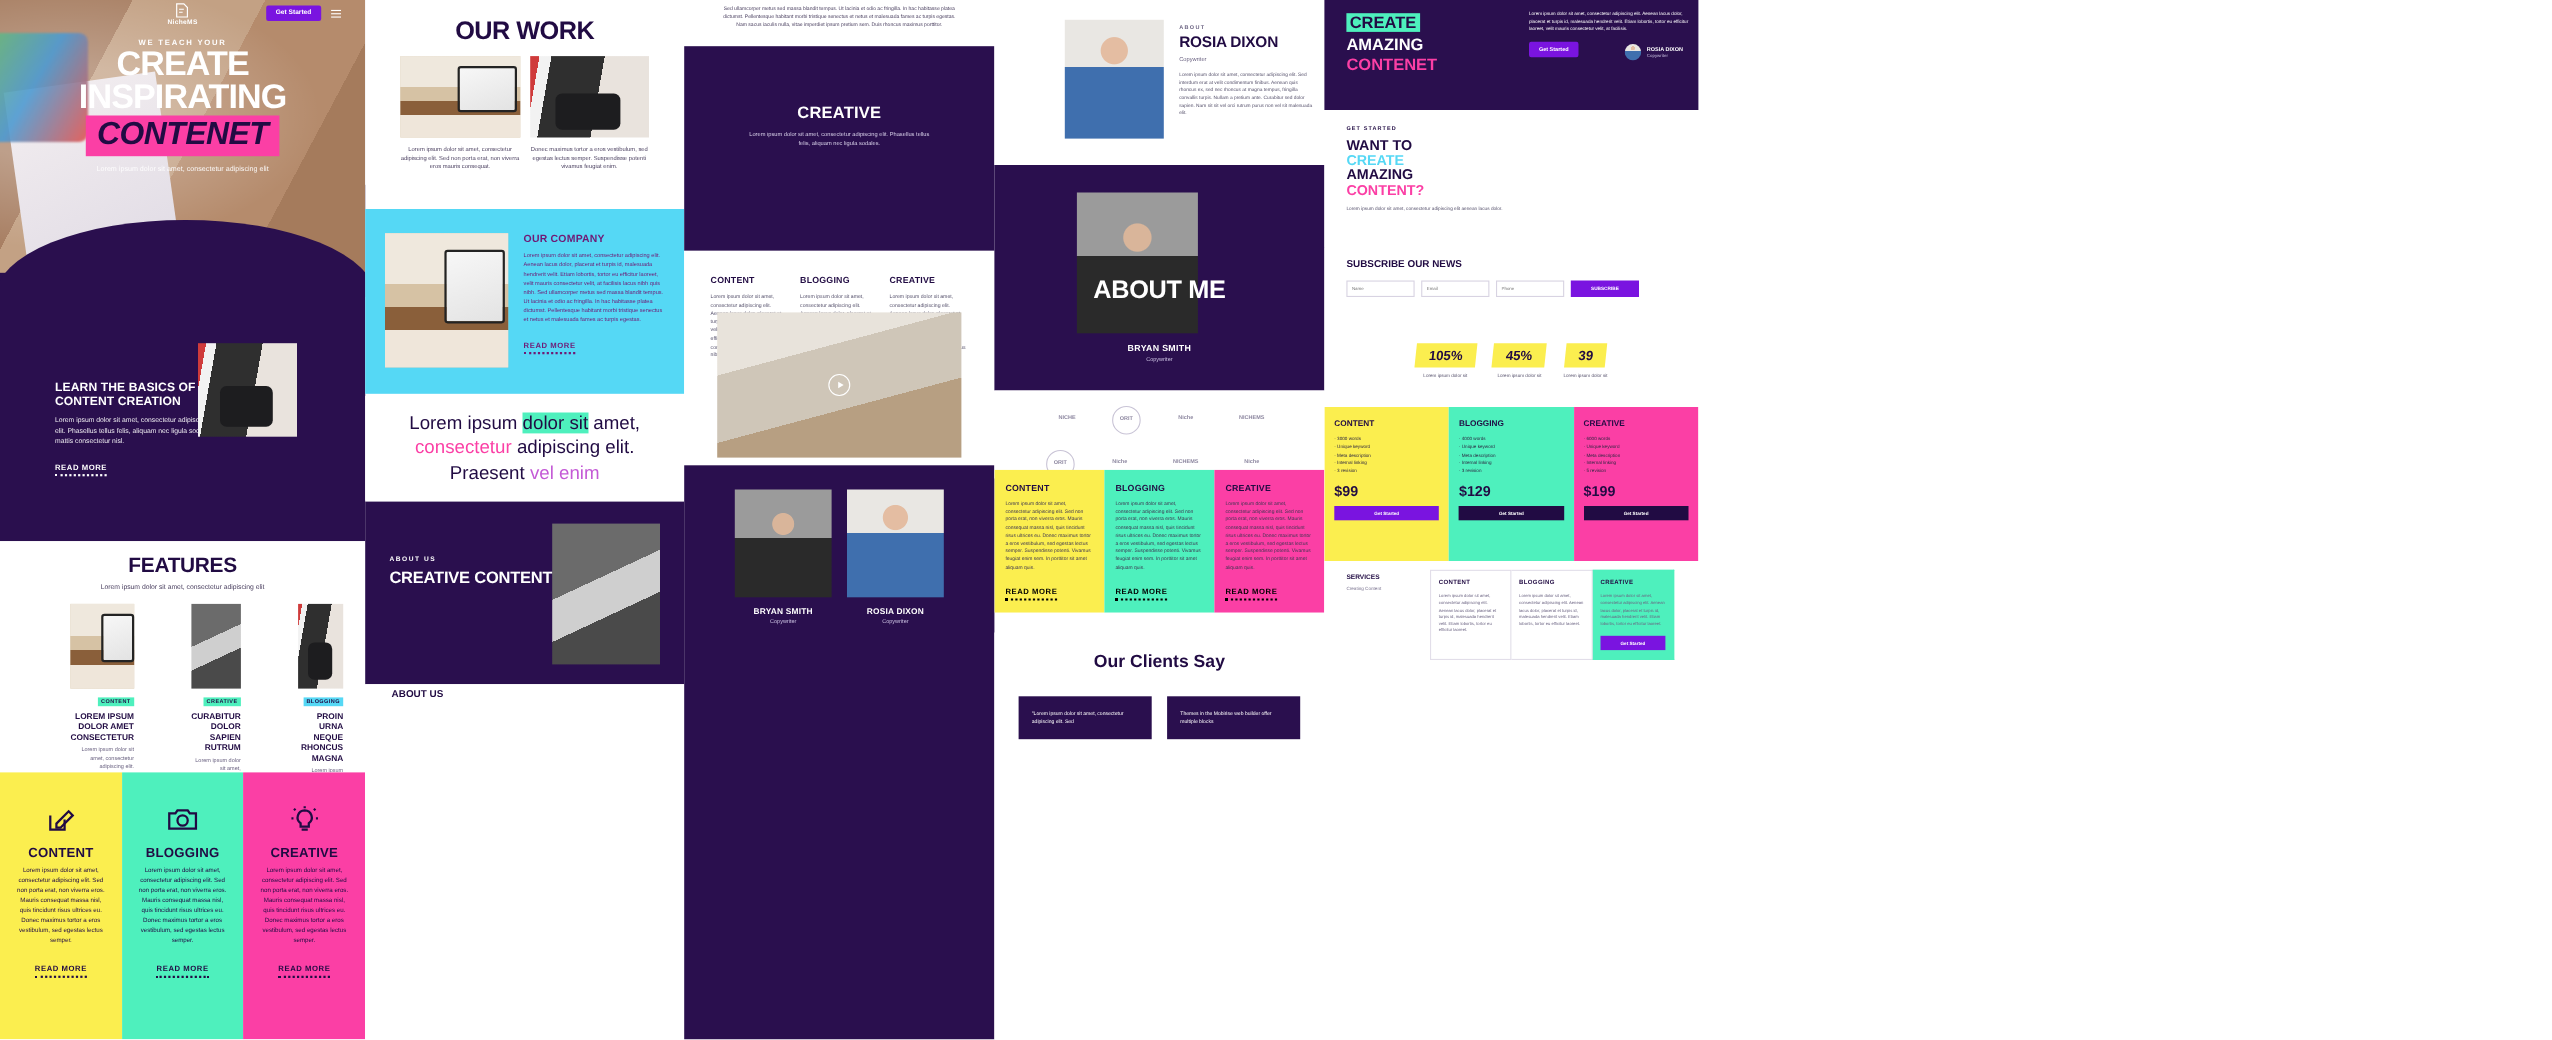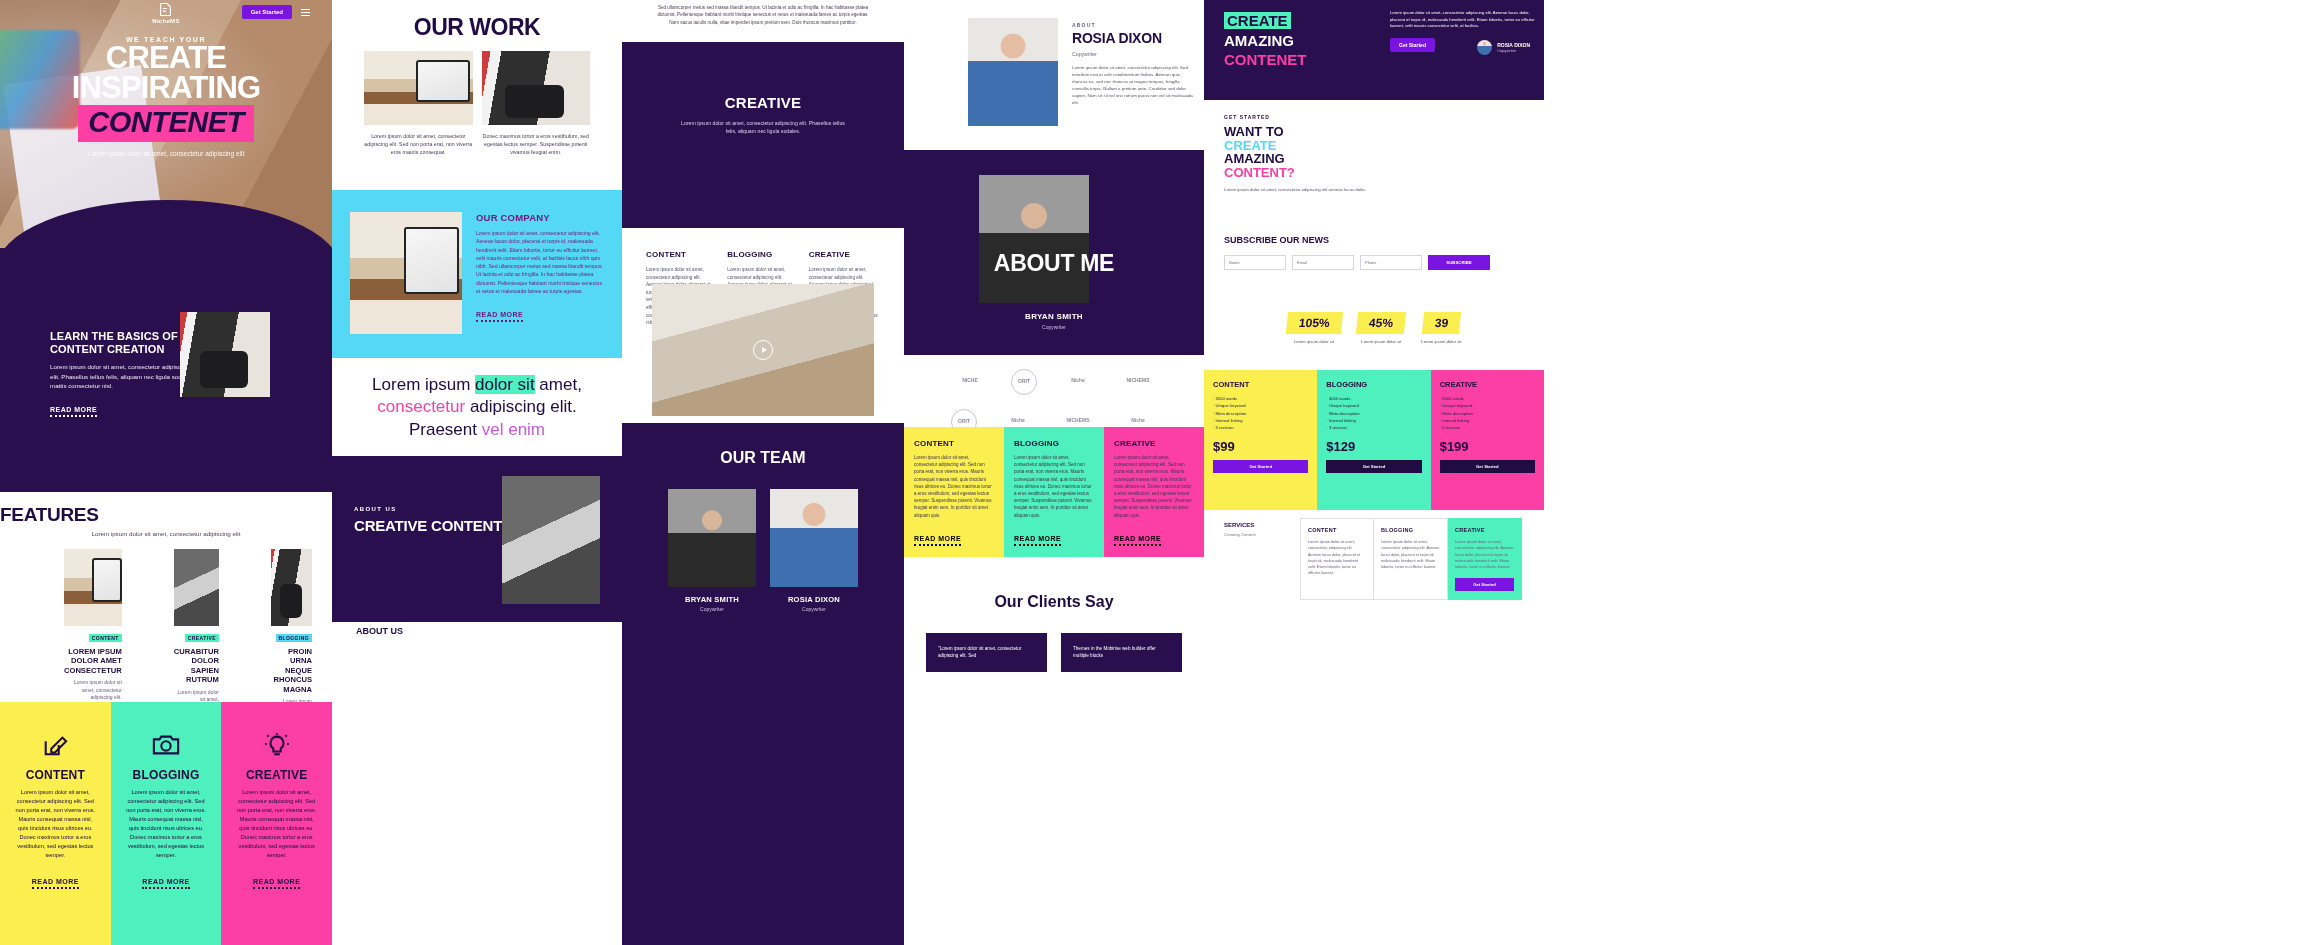--- a/index.html
+++ b/index.html
@@ -89,27 +89,27 @@
      font-size:6px; font-weight:700; padding:4px 9px; border-radius:2px; }
   #s1 .burger { position:absolute; right:22px; top:9px; width:9px; }
   #s1 .burger span { display:block; height:1px; background:#fff; margin-bottom:2px; }
   #s1 .heroTxt { position:absolute; left:0; top:36px; width:332px; text-align:center; color:#fff; }
   #s1 .kicker { font-size:7px; font-weight:800; letter-spacing:1.6px; }
   #s1 .l1, #s1 .l2 { font-size:31px; font-weight:800; line-height:.96; letter-spacing:-.8px; }
   #s1 .l3wrap { display:inline-block; background:#fb3fa5; padding:1px 10px 3px; margin-top:2px; }
   #s1 .l3 { font-size:29px; font-weight:800; font-style:italic; color:#210b43; letter-spacing:-.5px; }
   #s1 .sub { font-size:6.5px; margin-top:8px; opacity:.92; }
   #s1 .learn { position:absolute; left:50px; top:330px; width:150px; color:#fff; }
-  #s1 .learn h3 { font-size:11px; font-weight:800; line-height:1.15; letter-spacing:.1px; }
+  #s1 .learn h3 { font-size:11px; font-weight:800; line-height:1.15; letter-spacing:.1px;margin-top:16px; }
   #s1 .learn p { font-size:6.2px; line-height:1.5; margin-top:7px; opacity:.92; }
   #s1 .learnimg { position:absolute; left:180px; top:312px; width:90px; height:85px; }
 
   
   #s2 { left:0; top:492px; width:332px; height:210px; background:#fff; }
-  #s2 h2 { text-align:left; font-size:19px; font-weight:800; color:#210b43; padding-top:12px; letter-spacing:-.3px;}
+  #s2 h2 { text-align:center; font-size:19px; font-weight:800; color:#210b43; padding-top:12px; letter-spacing:-.3px;}
   #s2 .sub { text-align:center; font-size:6.2px; color:#4b4060; margin-top:4px; }
   #s2 .cards { display:flex; gap:8px; padding:12px 20px 0; }
   #s2 .card { flex:1; text-align:right;margin-left:44px; }
   #s2 .card .img { height:77px; }
   #s2 .tag { font-size:5px; font-weight:800; letter-spacing:.4px; margin-top:6px; display:inline-block;
      padding:1px 3px; color:#210b43; }
   #s2 .t-content{ background:#4ef0bd; } #s2 .t-blog{ background:#55d8f5;} #s2 .t-creative{ background:#4ef0bd;}
   #s2 .card h4 { font-size:7.6px; font-weight:800; color:#210b43; line-height:1.25; margin-top:3px;}
   #s2 .card p { font-size:5px; color:#6b6382; line-height:1.5; margin-top:4px; }
 
@@ -460,21 +460,20 @@
     </div>
   </div>
 
   <div class="videoPanel ph ph-video">
     <div class="playbtn">
         <i></i>
       </div>
   </div>
 
   <div class="panel" id="c3f">
-    <h2>OUR TEAM</h2>
     <div class="team">
       <div class="m">
         <div class="img ph ph-man" style="position:relative"></div>
         <div class="n">BRYAN SMITH</div>
         <div class="r">Copywriter</div>
       </div>
       <div class="m">
         <div class="img ph ph-woman" style="position:relative"></div>
         <div class="n">ROSIA DIXON</div>
         <div class="r">Copywriter</div>

